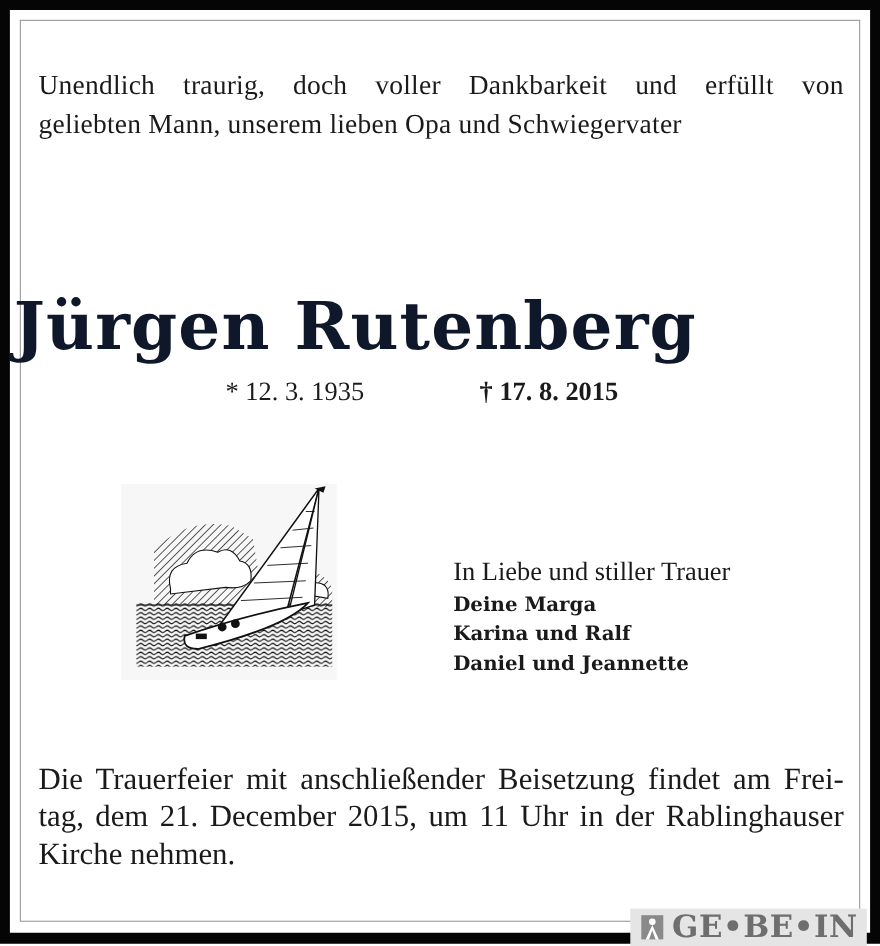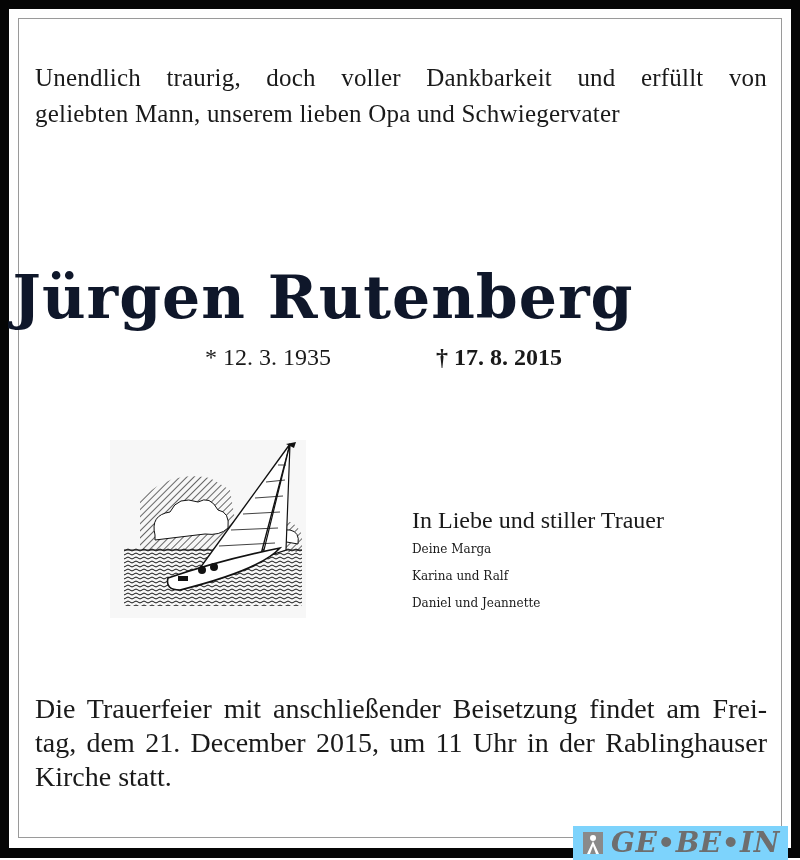--- a/index.html
+++ b/index.html
@@ -9,25 +9,25 @@
     .intro { position: absolute; left: 35px; top: 60px; width: 732px; font-family: "Liberation Serif", serif; font-size: 25px; line-height: 36px; text-align: justify; text-align-last: left; letter-spacing: 0.2px; }
     .intro div { text-align: justify; text-align-last: justify; }
     .intro div:last-child { text-align-last: left; }
     .name { position: absolute; left: 0; width: 646px; top: 262px; text-align: center; font-family: "DejaVu Serif", serif; font-weight: bold; font-size: 60px; line-height: 70px; letter-spacing: 1px; color: #0f172a; }
     .dates { position: absolute; left: 205px; top: 342px; font-family: "Liberation Serif", serif; font-size: 24px; line-height: 30px; }
     .dates .born { position: absolute; left: 0; white-space: nowrap; }
     .dates .died { position: absolute; left: 231px; white-space: nowrap; font-weight: bold; }
     .boat { position: absolute; left: 110px; top: 440px; width: 196px; height: 178px; background: #f7f7f7; }
     .mourners { position: absolute; left: 412px; top: 472px; margin-top: 32px; }
     .mourners .lead { font-family: "Liberation Serif", serif; font-size: 24px; line-height: 32px; }
-    .mourners .names div { font-family: "DejaVu Serif", serif; font-weight: normal; font-size: 12px; line-height: 27px; }
+    .mourners .names div { font-family: "DejaVu Serif", serif; font-weight: bold; font-size: 18px; line-height: 27px; }
     .service { position: absolute; left: 35px; top: 692px; width: 732px; font-family: "Liberation Serif", serif; font-size: 28px; line-height: 34px; }
     .service div { text-align: justify; text-align-last: justify; white-space: nowrap; }
     .service div:last-child { text-align-last: left; }
-    .logo { position: absolute; left: 573px; top: 826px; height: 34px; padding: 0 8px; background: #7dd3fc; display: flex; align-items: center; gap: 6px; font-style: italic; }
+    .logo { position: absolute; left: 573px; top: 826px; height: 34px; padding: 0 8px; background: #e5e5e5; display: flex; align-items: center; gap: 6px; }
     .logo .mark { width: 24px; height: 26px; }
     .logo .text { font-family: "DejaVu Serif", serif; font-weight: bold; font-size: 28px; color: #6e6e6e; letter-spacing: 0.5px; line-height: 30px; }
   </style>
 </head>
 <body>
 
 <div class="frame">
   <div class="frame-inner-line"></div>
 </div>
 
@@ -88,21 +88,21 @@
   <div class="names">
     <div>Deine Marga</div>
     <div>Karina und Ralf</div>
     <div>Daniel und Jeannette</div>
   </div>
 </div>
 
 <div class="service">
   <div>Die Trauerfeier mit anschließender Beisetzung findet am Frei-</div>
   <div>tag, dem 21. December 2015, um 11 Uhr in der Rablinghauser</div>
-  <div>Kirche statt.</div>
+  <div>Kirche nehmen.</div>
 </div>
 
 <div class="logo">
   <svg class="mark" viewBox="0 0 24 26" xmlns="http://www.w3.org/2000/svg">
     <rect x="2" y="2" width="20" height="22" fill="#8a8a8a"></rect>
     <circle cx="12" cy="8" r="3" fill="#fff"></circle>
     <path d="M12 11 L6 24 L9 24 L12 16 L15 24 L18 24 Z" fill="#fff"></path>
   </svg>
   <span class="text">GE•BE•IN</span>
 </div>

